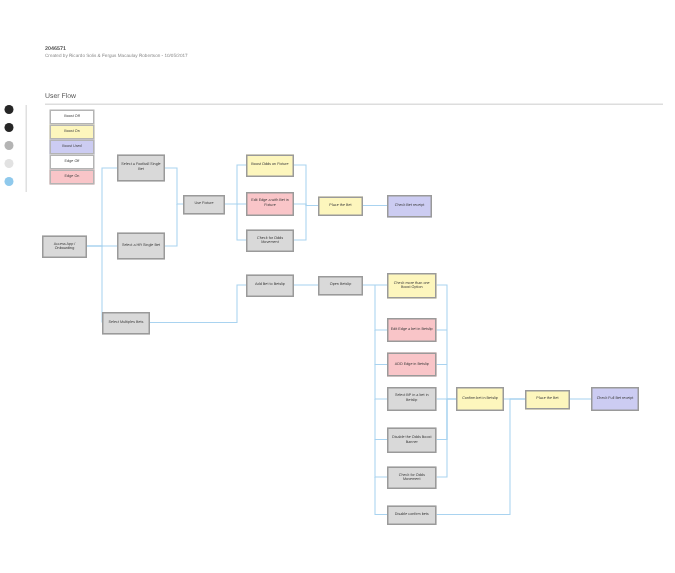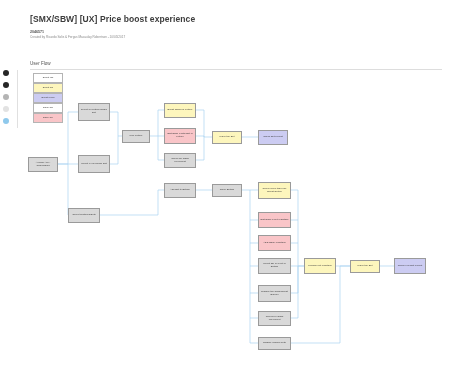--- a/index.html
+++ b/index.html
@@ -93,21 +93,20 @@
 
   <div id="left-rail">
       <span class="dot" style="top: 0px; background: rgb(38, 38, 38);"></span>
       <span class="dot" style="top: 12px; background: rgb(38, 38, 38);"></span>
       <span class="dot" style="top: 24px; background: rgb(180, 180, 180);"></span>
       <span class="dot" style="top: 36px; background: rgb(226, 226, 226);"></span>
       <span class="dot" style="top: 48px; background: rgb(143, 201, 236);"></span>
     </div>
   <div id="rail-divider"></div>
 
-  <div id="doc-title">[SMX/SBW] [UX] Price boost experience</div>
   <div id="doc-id">2046571</div>
   <div id="doc-meta">Created by Ricardo Solis &amp; Fergus Macaulay Robertson - 10/05/2017</div>
 
   <div id="section-title">User Flow</div>
   <div id="section-rule"></div>
 
   <div id="legend">
       <div class="legend-item" style="background: rgb(255, 255, 255);">
         <span>Boost Off</span>
       </div>

